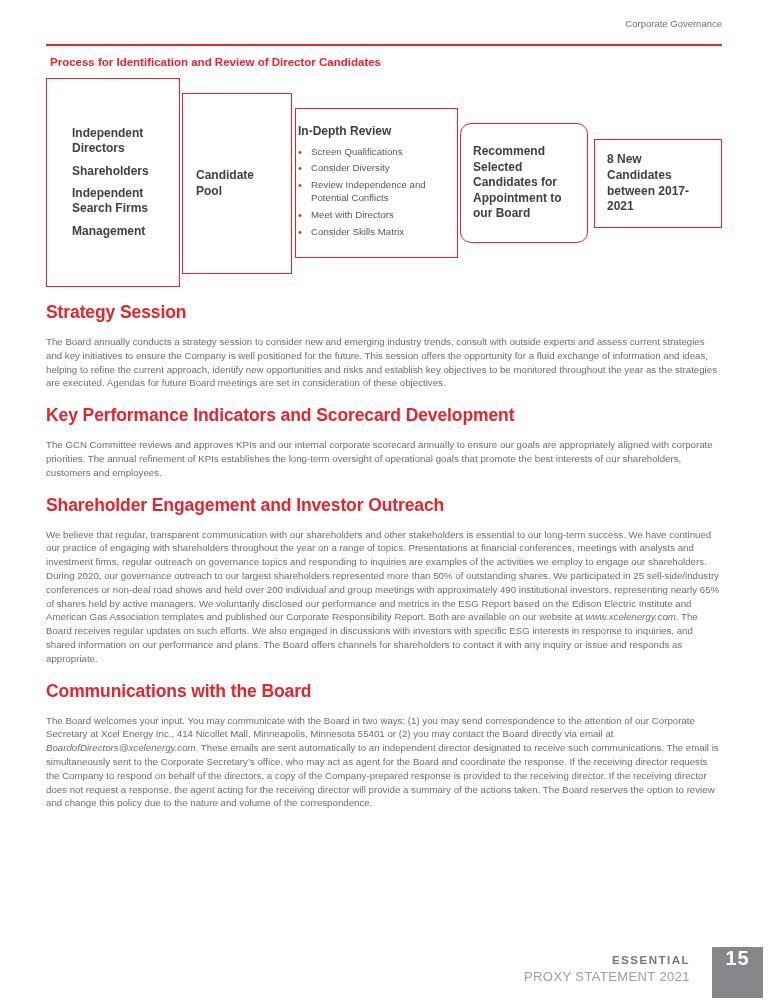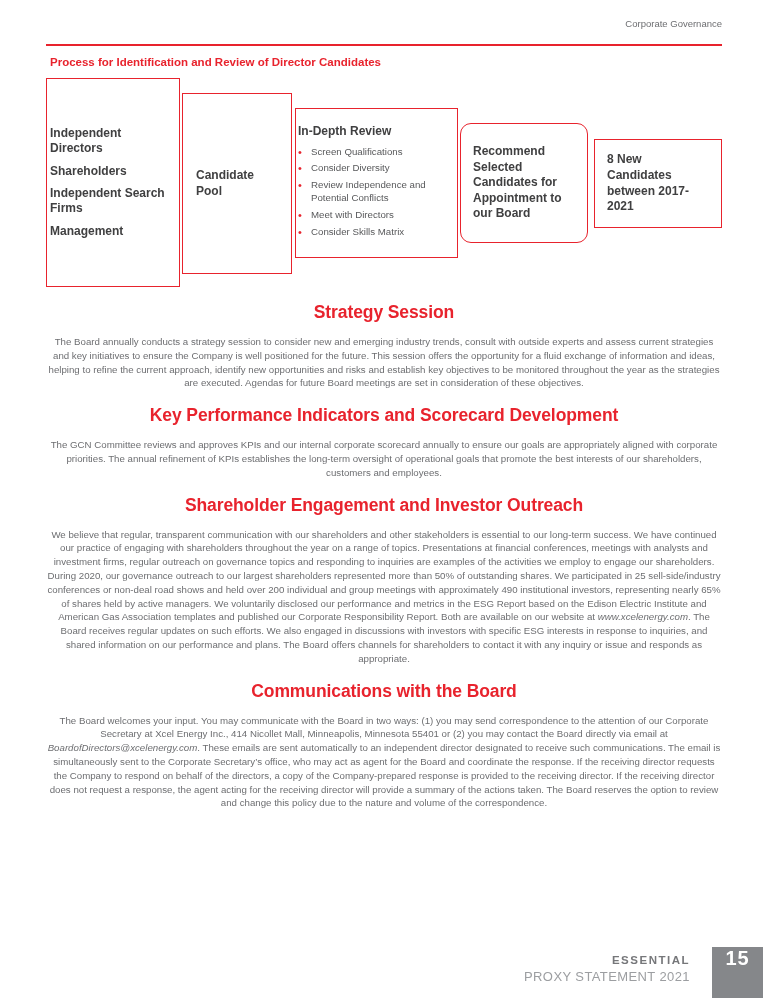--- a/index.html
+++ b/index.html
@@ -30,21 +30,21 @@
     font-size:11.5px;font-weight:bold;color:var(--red);
   }
   .diagram{
     position:absolute;top:78px;left:46px;width:676px;height:212px;
   }
   .dbox{
     position:absolute;background:#fff;border:1.5px solid var(--red);
     display:flex;flex-direction:column;justify-content:center;
     padding:0 12px;
   }
-  .b1{left:0;top:0;width:134px;height:209px;padding:0 3px;}
+  .b1{left:0;top:0;width:134px;height:209px;padding:0 25px;}
   .b2{left:136px;top:15px;width:110px;height:181px;padding:0 13px;}
   .b3{left:249px;top:30px;width:163px;height:150px;padding:0 2px;}
   .b4{left:414px;top:45px;width:128px;height:120px;border-radius:11px;}
   .b5{left:548px;top:61px;width:128px;height:89px;}
   .dbox-item{
     font-size:12px;font-weight:bold;color:var(--dark);
     line-height:1.28;margin:3.5px 0;
   }
   .dbox-label{
     font-size:12px;font-weight:bold;color:var(--dark);line-height:1.3;
@@ -55,21 +55,21 @@
   .dbox ul{list-style:none;}
   .dbox li{
     position:relative;padding-left:13px;margin-bottom:4px;
     font-size:9.7px;color:var(--bullet-gray);line-height:1.32;
   }
   .dbox li::before{
     content:"\2022";position:absolute;left:0;top:-1px;
     color:var(--red);font-size:11px;
   }
   .sections{
-    position:absolute;top:303px;left:46px;width:676px;text-align:center;
+    position:absolute;top:303px;left:46px;width:676px;
   }
   .sections section{margin-bottom:16px;}
   .sections h2{
     font-size:17.5px;line-height:19px;font-weight:bold;
     color:var(--red);margin:0 0 13px 0;letter-spacing:-0.1px;
   }
   .sections p{
     font-size:9.7px;line-height:13.8px;color:var(--body-gray);
   }
   .em{font-style:italic;}

